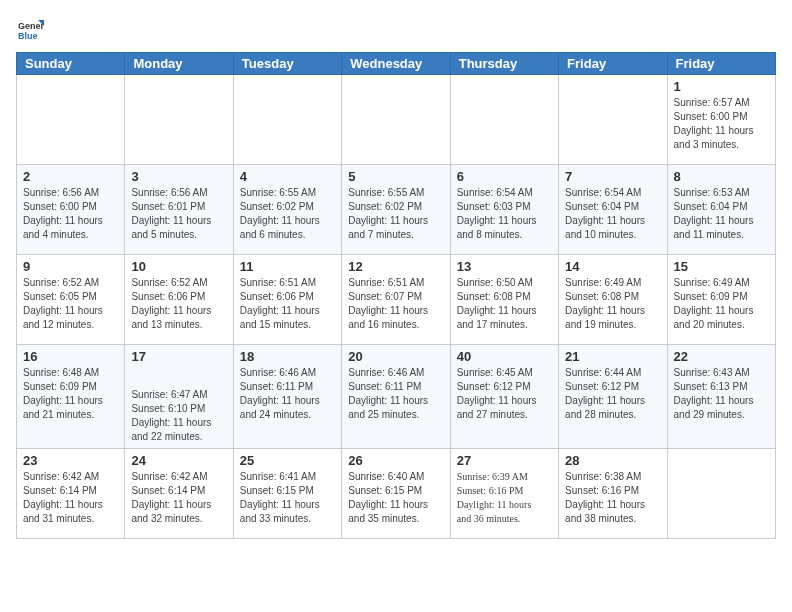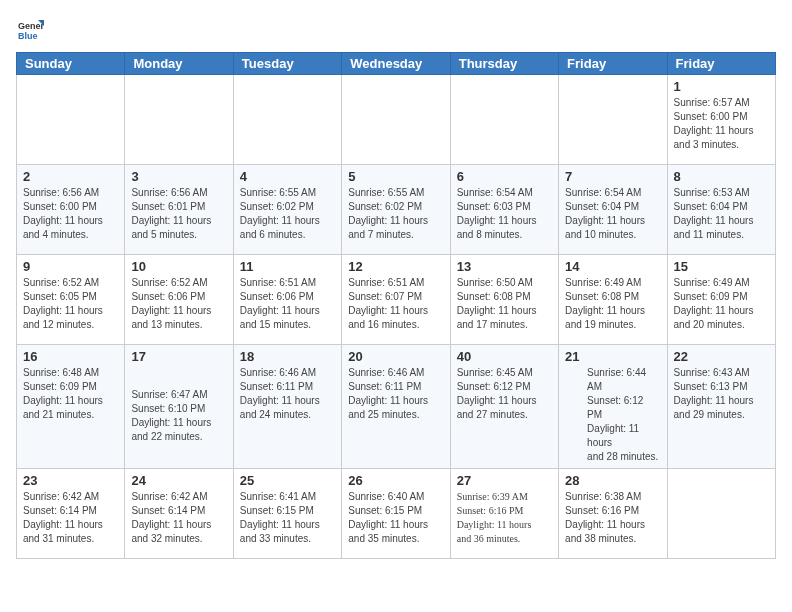--- a/index.html
+++ b/index.html
@@ -258,21 +258,21 @@
         </td>
         <td>
           <span class="day-num">40</span>
           <div class="day-info" style="white-space: pre-line;">Sunrise: 6:45 AM
 Sunset: 6:12 PM
 Daylight: 11 hours
 and 27 minutes.</div>
         </td>
         <td>
           <span class="day-num">21</span>
-          <div class="day-info" style="white-space: pre-line; margin-left: 22px;">Sunrise: 6:44 AM
+          <div class="day-info" style="white-space: pre-line;">Sunrise: 6:44 AM
 Sunset: 6:12 PM
 Daylight: 11 hours
 and 28 minutes.</div>
         </td>
         <td>
           <span class="day-num">22</span>
           <div class="day-info" style="white-space: pre-line;">Sunrise: 6:43 AM
 Sunset: 6:13 PM
 Daylight: 11 hours
 and 29 minutes.</div>

